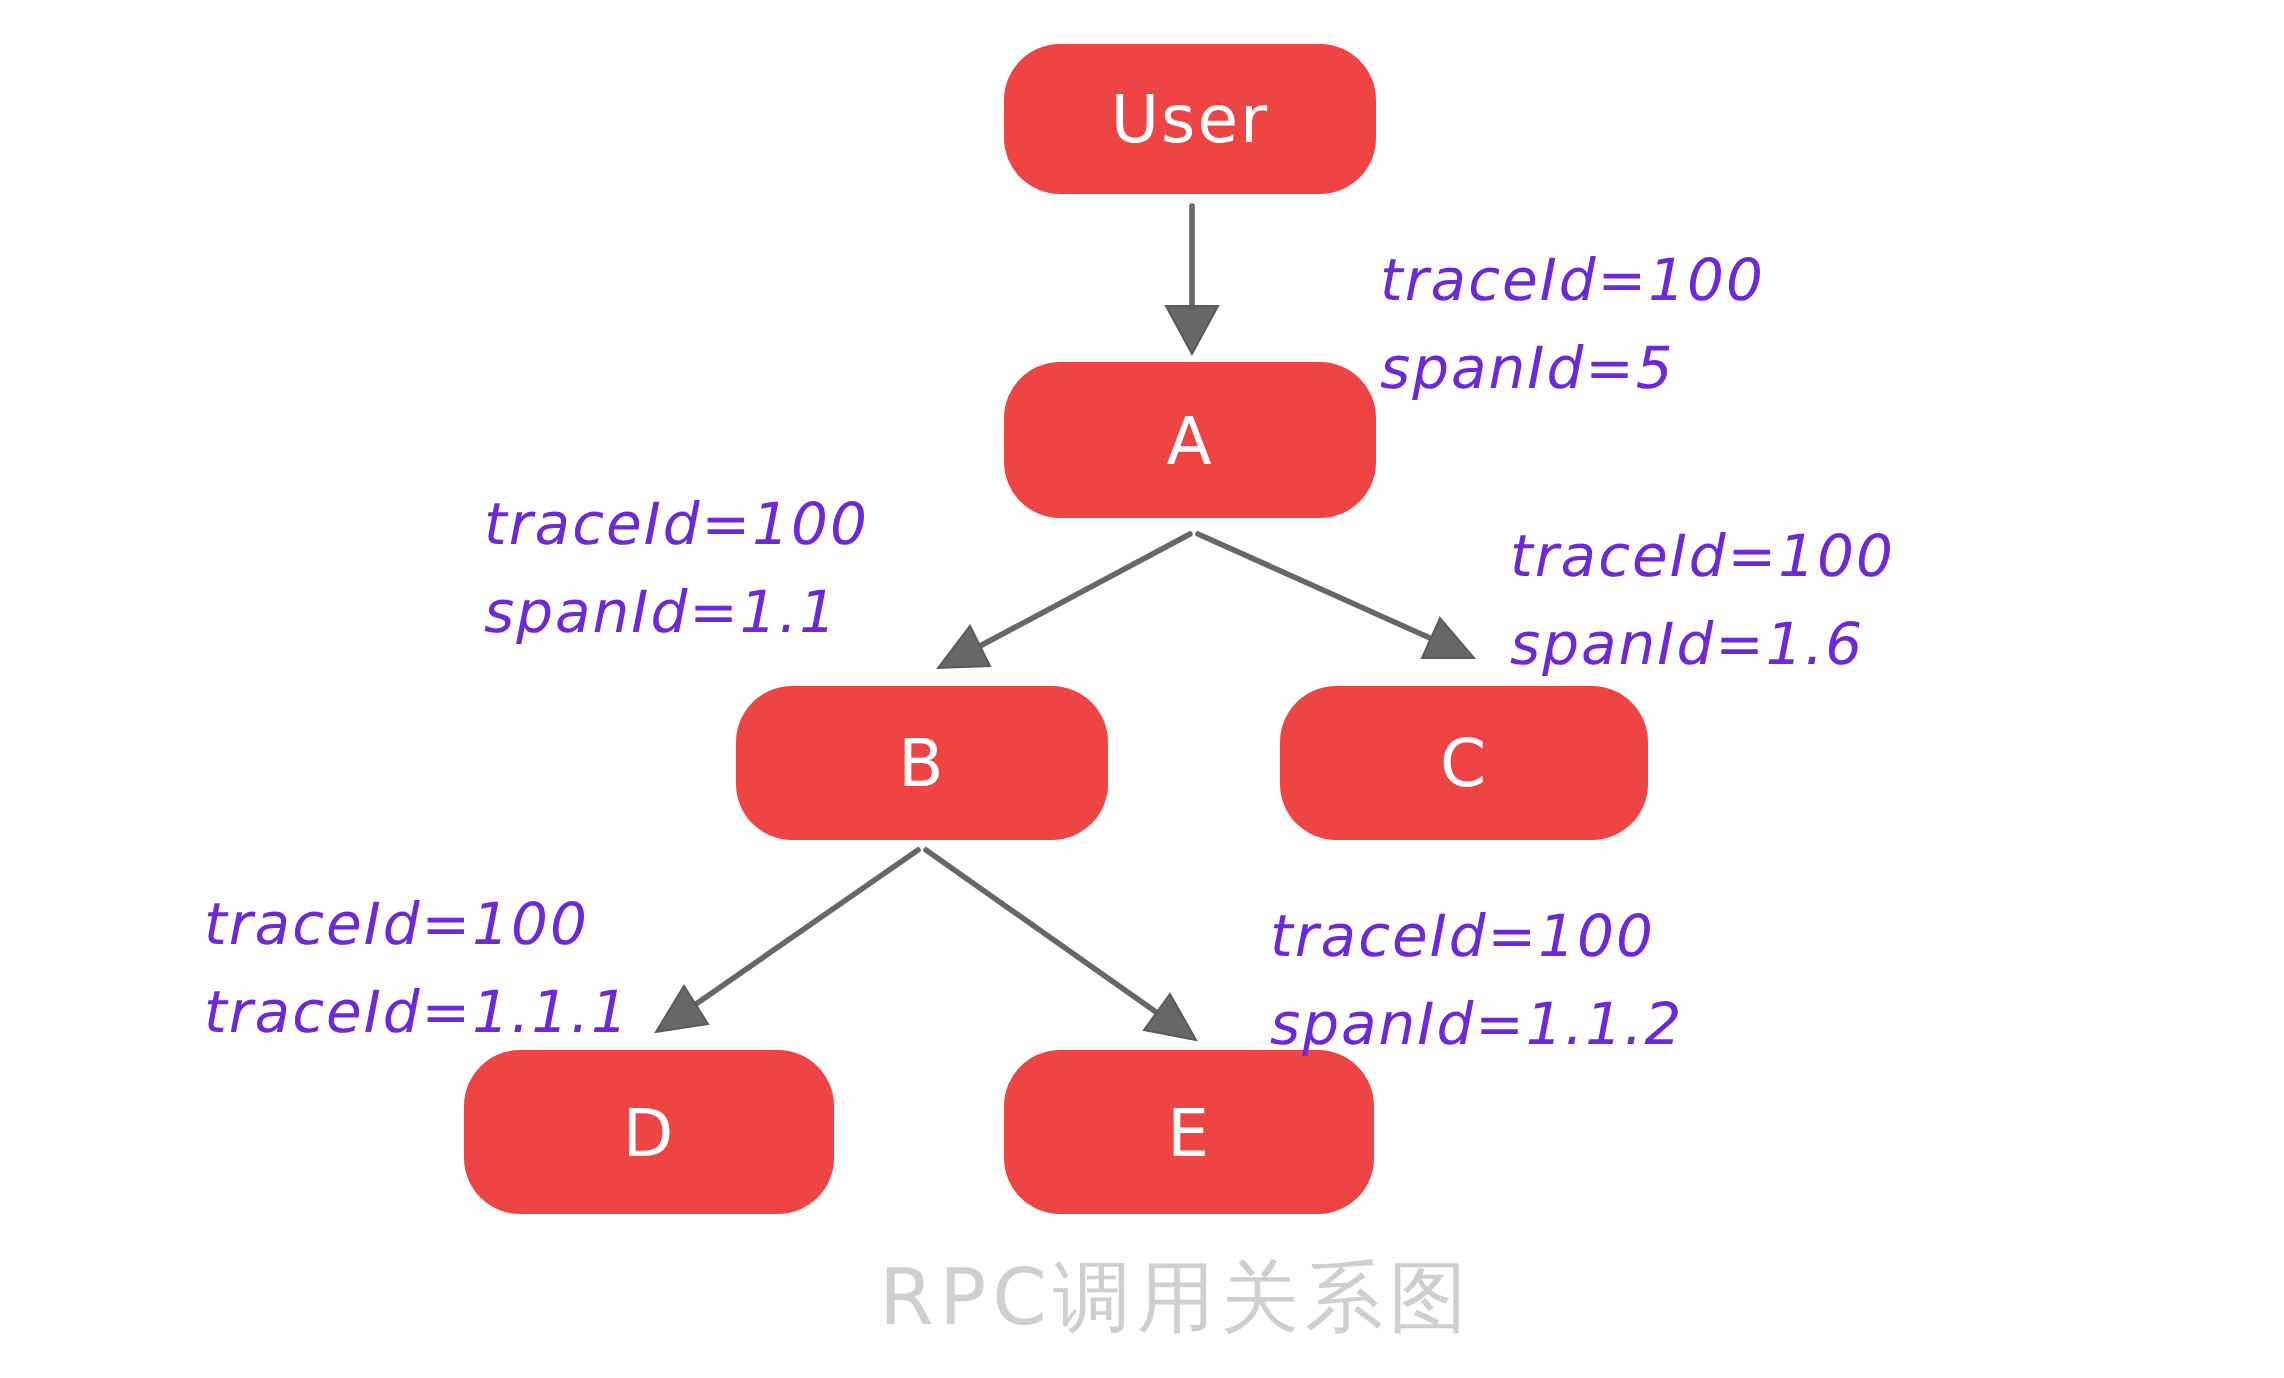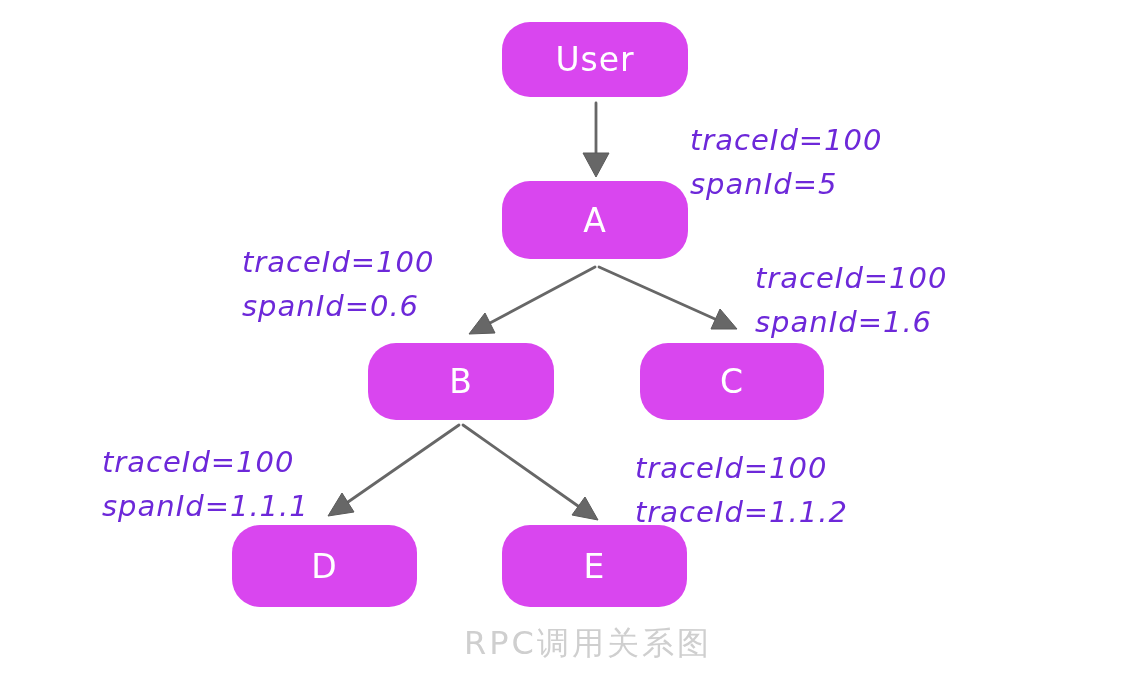--- a/index.html
+++ b/index.html
@@ -15,42 +15,42 @@
     pointer-events:none;
   }
   .arrows line{
     stroke:#676767;stroke-width:2.8;stroke-linecap:round;
   }
   .arrows polygon{
     fill:#676767;stroke:#5a5a5a;stroke-width:1;
   }
   .node{
     position:absolute;
-    background:#d946ef;
+    background:#ef4444;
     border-radius:28px;
     display:flex;align-items:center;justify-content:center;
     color:#ffffff;
     font-size:33px;
     letter-spacing:1px;
   }
   .edge-label{
     position:absolute;
     color:#6d28d9;
     font-size:29px;
     font-style:italic;
     letter-spacing:1px;
     line-height:44px;
     white-space:nowrap;
   }
   .diagram-title{
     position:absolute;
     top:622px;left:588px;
     transform:translateX(-50%);
     color:#cfcfcf;
-    font-size:32px;
+    font-size:39px;
     letter-spacing:3px;
     white-space:nowrap;
   }
 </style>
 </head>
 <body>
 
 <div class="canvas">
 
   <svg class="arrows" viewBox="0 0 1142 689">
@@ -100,33 +100,33 @@
     <span>E</span>
   </div>
 
   <div class="edge-label" style="left:690px;top:118px;">
     <div>traceId=100</div>
     <div>spanId=5</div>
   </div>
 
   <div class="edge-label" style="left:242px;top:240px;">
     <div>traceId=100</div>
-    <div>spanId=0.6</div>
+    <div>spanId=1.1</div>
   </div>
 
   <div class="edge-label" style="left:755px;top:256px;">
     <div>traceId=100</div>
     <div>spanId=1.6</div>
   </div>
 
   <div class="edge-label" style="left:102px;top:440px;">
     <div>traceId=100</div>
-    <div>spanId=1.1.1</div>
+    <div>traceId=1.1.1</div>
   </div>
 
   <div class="edge-label" style="left:635px;top:446px;">
     <div>traceId=100</div>
-    <div>traceId=1.1.2</div>
+    <div>spanId=1.1.2</div>
   </div>
 
   <div class="diagram-title">RPC调用关系图</div>
 
 </div>
 
 </body></html>

